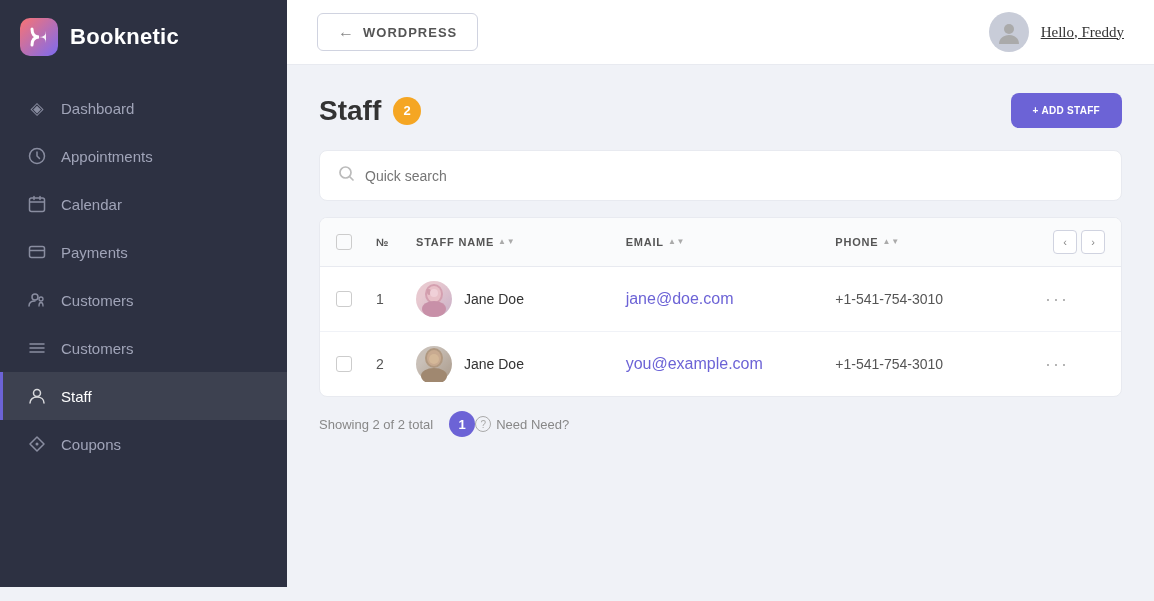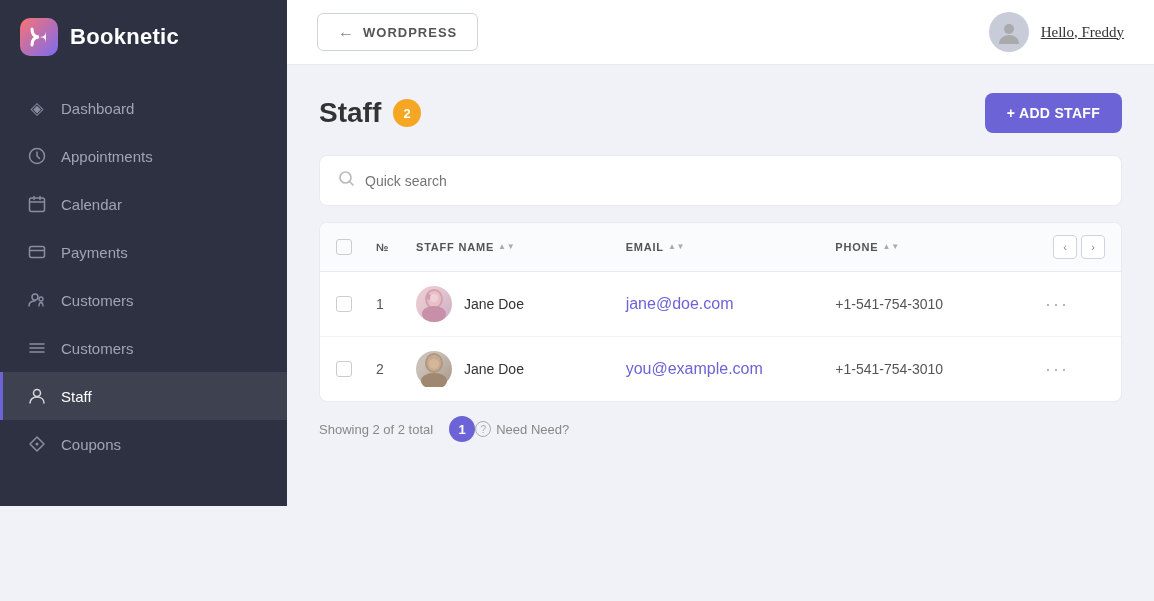--- a/index.html
+++ b/index.html
@@ -6,21 +6,21 @@
     body { font-family: -apple-system, BlinkMacSystemFont, 'Segoe UI', sans-serif; display: flex; height: 601px; overflow: hidden; background: #f0f2f7; }
 
     
     .sidebar {
       width: 287px;
       background: #2d3142;
       color: #fff;
       display: flex;
       flex-direction: column;
       flex-shrink: 0;
-      height: 506px;
+      height: 587px;
     }
     .sidebar-logo {
       display: flex;
       align-items: center;
       padding: 18px 20px;
       gap: 12px;
     }
     .logo-icon {
       width: 38px;
       height: 38px;
@@ -152,21 +152,21 @@
       display: flex; align-items: center; justify-content: center;
       font-size: 13px;
       font-weight: 700;
     }
     .add-btn {
       background: #6c63d6;
       color: #fff;
       border: none;
       padding: 12px 22px;
       border-radius: 8px;
-      font-size: 14px;
+      font-size: 10px;
       font-weight: 600;
       cursor: pointer;
       letter-spacing: 0.3px;
     }
 
     
     .search-container {
       background: #fff;
       border-radius: 8px;
       padding: 14px 18px;

